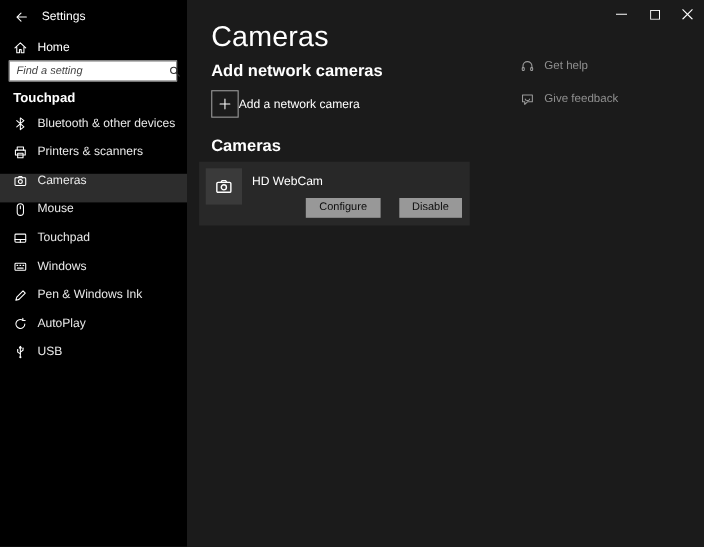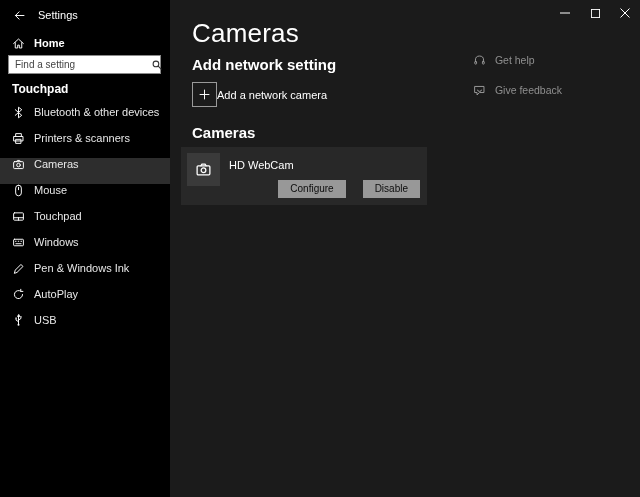--- a/index.html
+++ b/index.html
@@ -19,33 +19,33 @@
   }
   .titlebar-left {
     position:absolute; left:0; top:0; width:192px; height:30px;
     display:flex; align-items:center; padding-left:12px; gap:12px;
   }
   .app-title { font-size:11px; color:#fff; }
   .back-btn { width:14px; height:14px; display:flex; align-items:center; justify-content:center; cursor:pointer; }
 
   .home-row {
     position:absolute; left:0; top:32px; width:170px; height:22px;
-    display:flex; align-items:center; padding-left:12px; gap:9px; cursor:pointer;font-weight:bold;
+    display:flex; align-items:center; padding-left:12px; gap:9px; cursor:pointer;
   }
   .home-row span.lbl { font-size:11px; }
 
   .search-box {
     position:absolute; left:8px; top:55px; width:153px; height:19px;
     background:#fff; border:1px solid #8a8a8a;
     display:flex; align-items:center;
   }
   .search-box input {
     flex:1; border:none; outline:none; background:transparent;
     font-family:"Liberation Sans", sans-serif;
-    font-size:10px; color:#222; padding:0 4px 0 6px;
+    font-size:10px; color:#222; padding:0 4px 0 6px;font-style:italic;
   }
   .search-box input::placeholder { color:#444; }
   .search-icon-wrap { width:18px; height:17px; display:flex; align-items:center; justify-content:center; cursor:pointer; }
 
   .section-header {
     position:absolute; left:12px; top:82px;
     font-size:12px; font-weight:bold; color:#fff;
   }
 
   .nav-list { position:absolute; left:0; top:106px; width:170px; }
@@ -266,21 +266,21 @@
     <span class="win-btn">
       <svg width="10" height="10" viewBox="0 0 10 10">
         <path d="M0.5 0.5 L9.5 9.5 M9.5 0.5 L0.5 9.5" stroke="#fff" stroke-width="1"></path>
       </svg>
     </span>
   </div>
 
   <div class="main">
     <div class="page-title">Cameras</div>
 
-    <div class="sub-header network">Add network setting</div>
+    <div class="sub-header network">Add network cameras</div>
 
     <button class="add-network-btn">
       <span class="plus-box">
         <svg class="stroke" width="13" height="13" viewBox="0 0 16 16">
           <path d="M8 2.5 V13.5 M2.5 8 H13.5"></path>
         </svg>
       </span>
       <span class="add-network-label">Add a network camera</span>
     </button>
 

